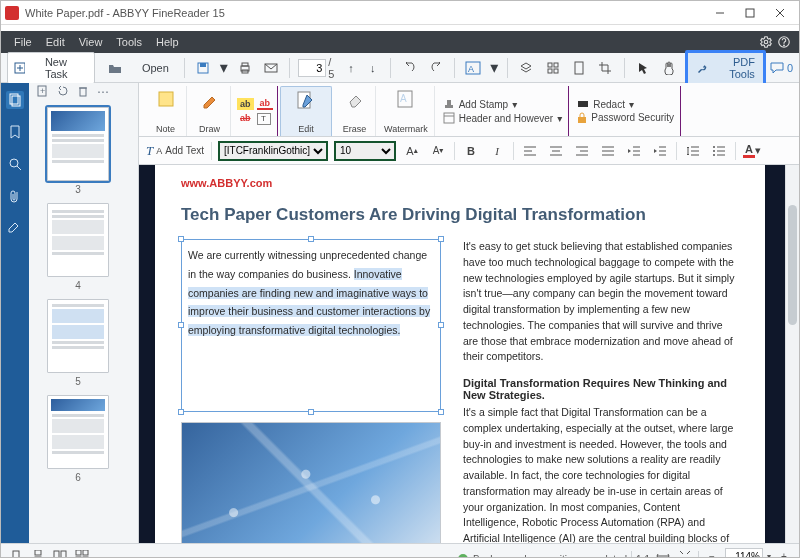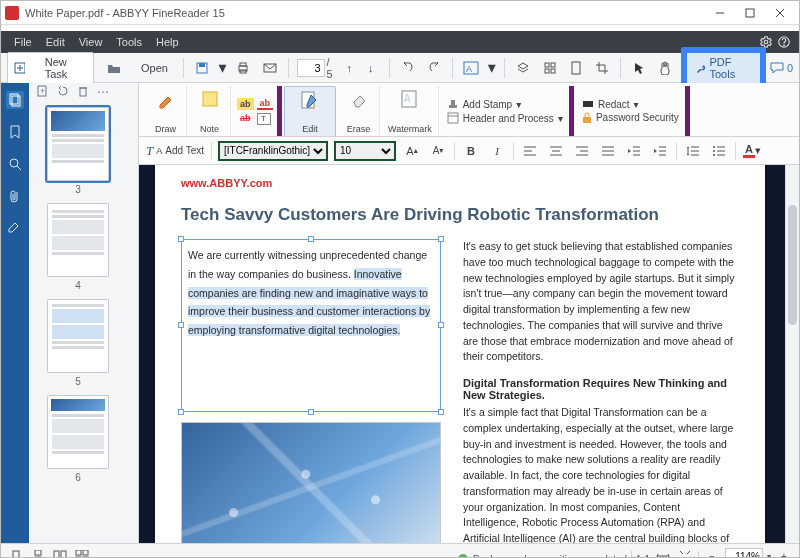--- a/index.html
+++ b/index.html
@@ -20,21 +20,21 @@
 
   
   .taskbar { height: 30px; background: #f4f6f8; border-bottom:1px solid #d0d4d8; display:flex; align-items:center; padding:0 6px; gap:6px; }
   .tbtn { display:flex; align-items:center; font-size:11px; color:#3a3f45; padding:3px 6px; border:1px solid transparent; border-radius:2px; gap:20px;}
   .tbtn.bordered { border:1px solid #c8ccd0; background:#fff; }
   .sep { width:1px; height:20px; background:#d0d4d8; margin:0 2px;}
   .icbtn { width:22px; height:22px; display:flex; align-items:center; justify-content:center; color:#3a3f45; }
   .pagebox { display:flex; align-items:center; gap:2px; font-size:11px; color:#555;}
   .pagebox input{ width:28px; height:18px; font-size:11px; text-align:right; border:1px solid #c8ccd0; padding:0 3px;}
   .right-tools { margin-left:auto; display:flex; align-items:center; gap:4px;}
-  .pdf-tools { background:#dbe8f5; border:6px solid #3b82f6; padding:3px 8px; font-size:11px; color:#2d5c8f; display:flex; align-items:center; gap:4px; border-radius:2px;}
+  .pdf-tools { background:#dbe8f5; border:3px solid #3b82f6; padding:3px 8px; font-size:11px; color:#2d5c8f; display:flex; align-items:center; gap:4px; border-radius:2px;text-align:right;}
   .bubble { display:flex; align-items:center; gap:3px; font-size:11px; color:#3a7bbf;}
 
   
   .main { display:flex; height: 460px; }
 
   
   .vstrip { width: 28px; background:#1f5c99; display:flex; flex-direction:column; align-items:center; padding-top:8px; gap:14px; }
   .vstrip .vicon { width:18px; height:18px; color:#d7e6f5; display:flex; align-items:center; justify-content:center; }
   .vstrip .vicon.active { background:#2f77b8; border-radius:2px;}
 
@@ -56,21 +56,21 @@
   .content { flex:1; display:flex; flex-direction:column; background:#fff; min-width:0;}
 
   
   .ribbon { height: 54px; border-bottom:1px solid #d0d4d8; display:flex; align-items:stretch; padding:3px 6px 0; gap:2px; background:#fcfcfd;}
   .rgroup { display:flex; flex-direction:column; align-items:center; justify-content:space-between; padding:2px 6px; border-right:1px solid #e4e7ea; min-width:42px;}
   .rgroup:last-child{ border-right:none;}
   .rgroup.active{ background:#e5eef8; border:1px solid #a9c5e3; border-bottom:none; border-radius:2px 2px 0 0;}
   .rgroup .ricon { width:22px; height:22px; display:flex; align-items:center; justify-content:center;}
   .rgroup .rlabel{ font-size:9px; color:#444; white-space:nowrap;}
   .rgroup.big{ min-width:52px;}
-  .rcol { display:flex; flex-direction:column; justify-content:center; padding:2px 6px; gap:2px; border-right:5px solid #701a75; font-size:10px; color:#444;}
+  .rcol { display:flex; flex-direction:column; justify-content:center; padding:2px 6px; gap:2px; border-right:1px solid #701a75; font-size:10px; color:#444;}
   .rcol .line{ display:flex; align-items:center; gap:4px; white-space:nowrap;}
 
   
   .fmtbar { height:28px; border-bottom:1px solid #d0d4d8; display:flex; align-items:center; padding:0 6px; gap:6px; background:#fcfcfd; font-size:11px; color:#444;}
   .fmtbar select{ font-size:10px; height:20px; border:2px solid #14532d;}
   .fmtbar .fbtn{ width:20px; height:20px; display:flex; align-items:center; justify-content:center; border:1px solid transparent;}
   .fmtbar .fsep{ width:1px; height:18px; background:#d8dcdf;}
 
   
   .viewport { flex:1; background:#0f172a; overflow:hidden; position:relative;}
@@ -358,32 +358,32 @@
         </div>
     </div>
   </div>
 
   <div class="content">
 
     <div class="ribbon">
       <div class="rgroup">
         <div class="ricon">
             <svg width="20" height="20">
-              <path d="M4 16l8-8 3 3-8 8H4z" fill="#e98d3c" stroke="#b86a24"></path>
+              <rect x="3" y="3" width="14" height="14" fill="#ffe48a" stroke="#d8b23c"></rect>
             </svg>
           </div>
-        <div class="rlabel">Draw</div>
+        <div class="rlabel">Note</div>
       </div>
       <div class="rgroup">
         <div class="ricon">
             <svg width="20" height="20">
-              <rect x="3" y="3" width="14" height="14" fill="#ffe48a" stroke="#d8b23c"></rect>
+              <path d="M4 16l8-8 3 3-8 8H4z" fill="#e98d3c" stroke="#b86a24"></path>
             </svg>
           </div>
-        <div class="rlabel">Note</div>
+        <div class="rlabel">Draw</div>
       </div>
       <div class="rcol" style="gap:0;padding:2px 4px">
         <div style="display:flex;gap:3px">
           <div style="background:#ffe25e;padding:1px 3px;font-size:9px;font-weight:700;">ab</div>
           <div style="border-bottom:2px solid #d33;padding:0 3px;font-size:9px;font-weight:700;color:#d33">ab</div>
         </div>
         <div style="display:flex;gap:3px;margin-top:3px">
           <div style="text-decoration:line-through;padding:0 3px;font-size:9px;font-weight:700;color:#d33">ab</div>
           <div style="border:1px solid #888;width:14px;height:12px;font-size:8px;display:flex;align-items:center;justify-content:center">T</div>
         </div>
@@ -415,21 +415,21 @@
         <div class="rlabel">Watermark</div>
       </div>
       <div class="rcol">
         <div class="line"><svg width="12" height="12">
               <rect x="2" y="7" width="8" height="3" fill="#888"></rect>
               <rect x="4" y="2" width="4" height="5" fill="#888"></rect>
             </svg><span>Add Stamp</span> ▾</div>
         <div class="line"><svg width="12" height="12">
               <rect x="1" y="1" width="10" height="10" fill="none" stroke="#888"></rect>
               <line x1="1" y1="4" x2="11" y2="4" stroke="#888"></line>
-            </svg><span>Header and Process</span> ▾</div>
+            </svg><span>Header and However</span> ▾</div>
       </div>
       <div class="rcol">
         <div class="line"><svg width="12" height="10">
               <rect x="1" y="2" width="10" height="6" fill="#333"></rect>
             </svg><span>Redact</span> ▾</div>
         <div class="line">
             <svg width="10" height="12">
               <rect x="1" y="5" width="8" height="6" fill="#e8a33d"></rect>
               <path d="M3 5V3a2 2 0 0 1 4 0v2" fill="none" stroke="#e8a33d"></path>
             </svg>
@@ -516,21 +516,21 @@
             <line x1="5" y1="10" x2="13" y2="10" stroke="#555"></line>
           </svg>
         </div>
       <div class="fsep"></div>
       <div class="fbtn" style="width:auto"><span style="border-bottom:3px solid #d33;padding:0 2px;font-weight:700">A</span> ▾</div>
     </div>
 
     <div class="viewport">
       <div class="page">
         <div class="watermark">www.ABBYY.com</div>
-        <div class="doc-title">Tech Savvy Customers Are Driving Robotic Transformation</div>
+        <div class="doc-title">Tech Paper Customers Are Driving Digital Transformation</div>
         <div class="cols">
           <div class="colL">
             <div class="editbox">
               <span class="hnd tl"></span><span class="hnd tc"></span><span class="hnd tr"></span>
               <span class="hnd ml"></span><span class="hnd mr"></span>
               <span class="hnd bl"></span><span class="hnd bc"></span><span class="hnd br"></span>
               <span class="para"><span>We are currently witnessing unprecedented change in the way companies do business. </span><span class="hl">Innovative companies are finding new and imaginative ways to improve their business and customer interactions by employing transformative digital technologies.</span></span>
             </div>
             <div class="imgph"></div>
           </div>

